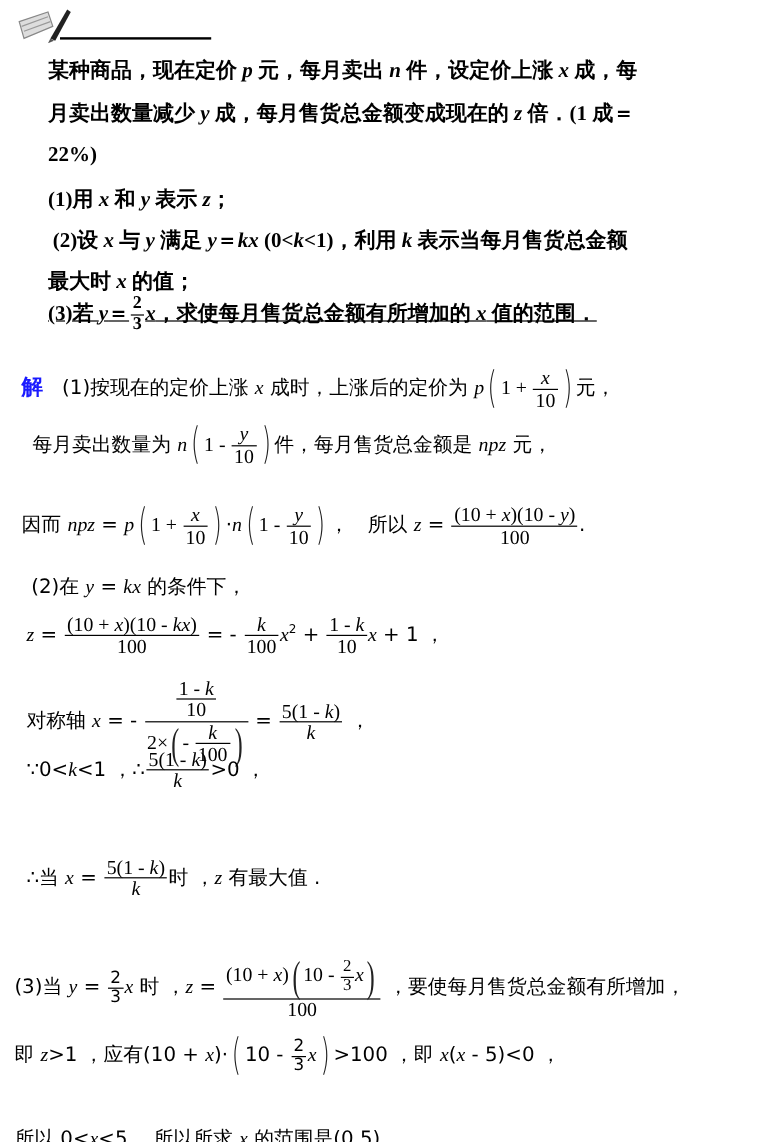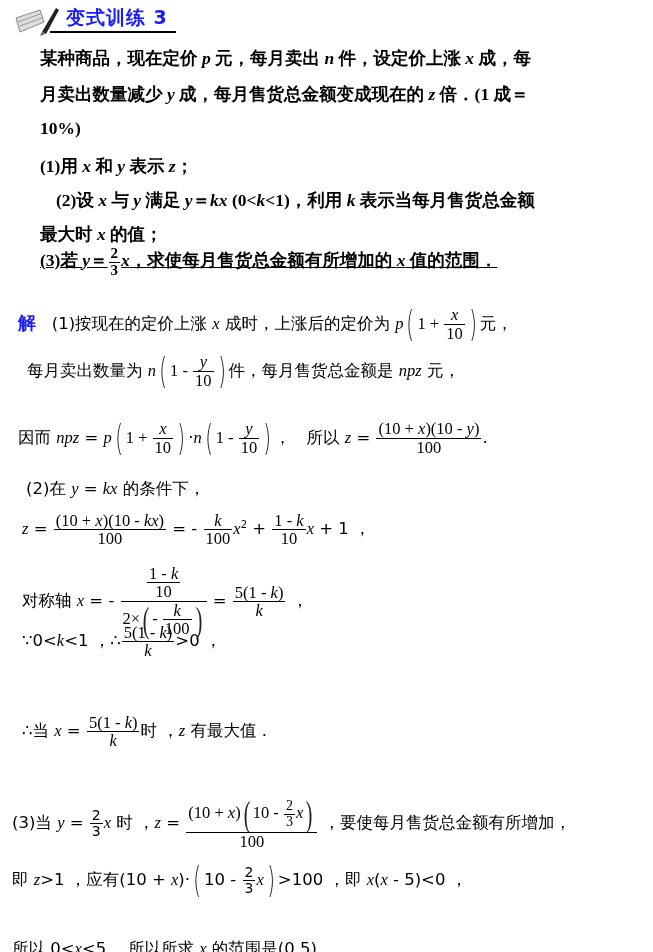--- a/index.html
+++ b/index.html
@@ -26,35 +26,34 @@
 <body>
 
 <div class="abs hdr">
   <svg class="hdr-icon" viewBox="0 0 48 32">
     <path d="M4 14 L28 6 L32 18 L8 28 Z" fill="#ddd" stroke="#888" stroke-width="1"></path>
     <path d="M6 18 L28 10" stroke="#999" stroke-width="1"></path>
     <path d="M8 22 L30 14" stroke="#999" stroke-width="1"></path>
     <path d="M30 28 L44 4 L47 6 L34 30 Z" fill="#222"></path>
     <path d="M30 28 L28 32 L33 30 Z" fill="#555"></path>
   </svg>
-  <span class="hdr-title">变式训练 3</span>
   <div class="hdr-line"></div>
 </div>
 
 <div class="abs prob" style="left:40px;top:46px;text-align:center;">
   某种商品，现在定价 <i>p</i> 元，每月卖出 <i>n</i> 件，设定价上涨 <i>x</i> 成，每
 </div>
 <div class="abs prob" style="left:40px;top:82px;">
   月卖出数量减少 <i>y</i> 成，每月售货总金额变成现在的 <i>z</i> 倍．(1 成＝
 </div>
-<div class="abs prob" style="left:40px;top:118px;">10%)</div>
+<div class="abs prob" style="left:40px;top:118px;">22%)</div>
 <div class="abs prob" style="left:40px;top:154px;">
   (1)用 <i>x</i> 和 <i>y</i> 表示 <i>z</i>；
 </div>
-<div class="abs prob" style="left:56px;top:188px;text-align:right;">
+<div class="abs prob" style="left:44px;top:188px;text-align:right;">
   (2)设 <i>x</i> 与 <i>y</i> 满足 <i>y</i>＝<i>kx</i>&nbsp;(0&lt;<i>k</i>&lt;1)，利用 <i>k</i> 表示当每月售货总金额
 </div>
 <div class="abs prob" style="left:40px;top:222px;">
   最大时 <i>x</i> 的值；
 </div>
 <div class="abs prob" style="left:40px;top:246px;text-decoration:underline;">
   (3)若 <i>y</i>＝<span class="frac" style="font-size:15px;"><span class="num">2</span><span>3</span></span><i>x</i>，求使每月售货总金额有所增加的 <i>x</i> 值的范围．
 </div>
 
 <div class="abs sol" style="left:18px;top:306px;">

